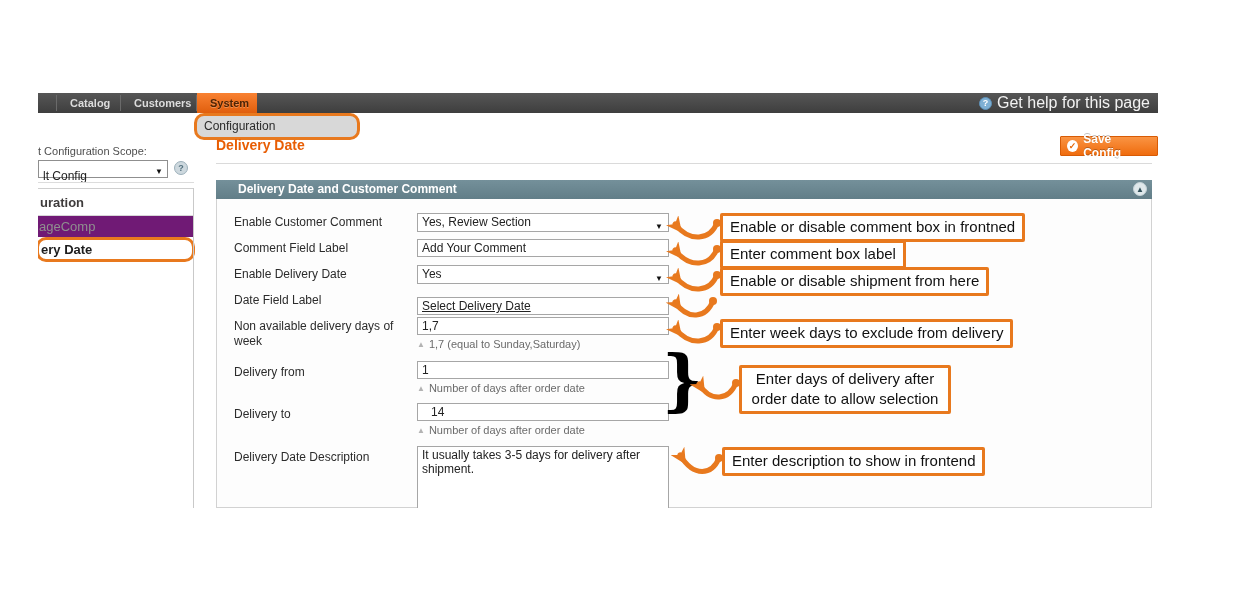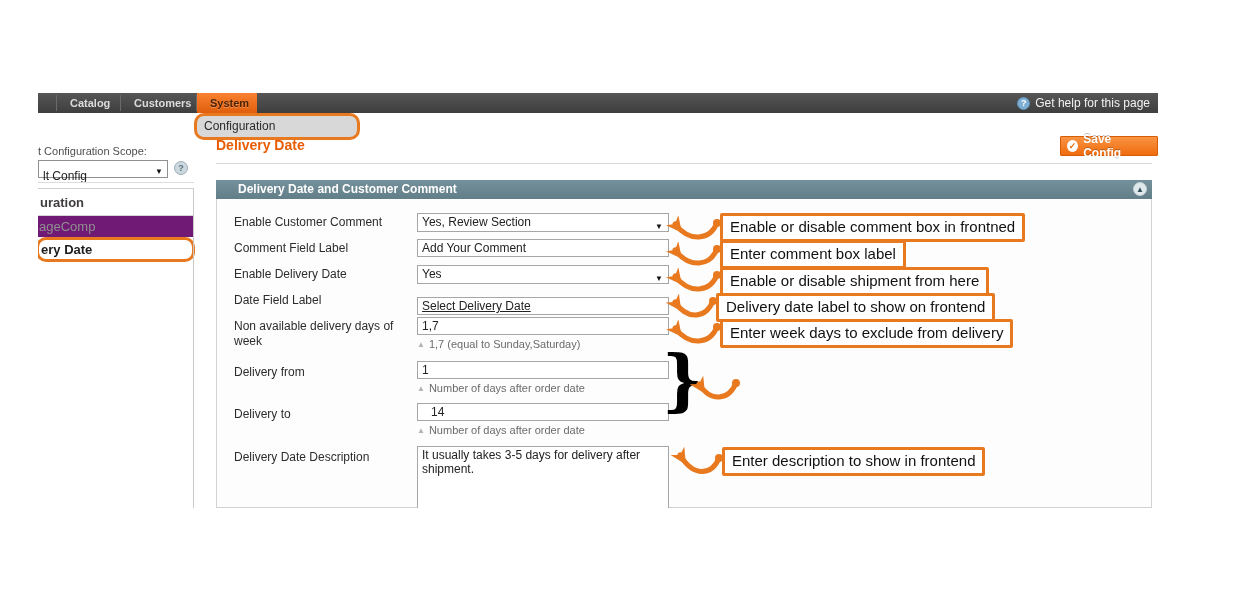--- a/index.html
+++ b/index.html
@@ -9,21 +9,21 @@
   .admin { position:absolute; left:38px; top:93px; width:1120px; height:415px; overflow:hidden; background:#fff; }
 
   
   .menubar { position:absolute; left:0; top:0; width:1120px; height:20px;
     background:linear-gradient(#565656,#3e3e3e); }
   .menubar .tab { position:absolute; top:0; height:20px; line-height:20px; padding:0 13px;
     font-size:11px; font-weight:bold; color:#dcdcdc; cursor:pointer; }
   .menubar .sep { position:absolute; top:2px; width:1px; height:16px; background:#6a6a6a; }
   .tab.active { background:linear-gradient(#f98232,#e05e0d); color:#4d2405; text-shadow:0 1px 0 rgba(255,255,255,.25); }
   .help-area { position:absolute; right:8px; top:0; height:20px; display:flex; align-items:center; gap:5px; cursor:pointer; }
-  .help-area .txt { font-size:12px; color:#f2f2f2; }
+  .help-area .txt { font-size:16px; color:#f2f2f2; }
   .circle-icon { display:inline-flex; align-items:center; justify-content:center; border-radius:50%; }
   .help-q { width:13px; height:13px; background:#7fb0d4; border:1px solid #5d92ba; color:#fff; font-size:9px; font-weight:bold; }
 
   
   .annotation-border { border:3px solid #e8791e; border-radius:10px; }
   .config-item { position:absolute; left:156px; top:20px; width:166px; height:27px;
     background:#d8d8d8; font-size:12px; color:#2b2b2b; line-height:21px; padding-left:7px; cursor:pointer; }
 
   
   .scope-label { position:absolute; left:0; top:52px; font-size:11px; color:#4e4e4e; }
@@ -161,22 +161,22 @@
       <span class="note">▲</span>
       <span>Number of days after order date</span>
     </div>
 
     <div class="f-label" style="top:357px">Delivery Date Description</div>
     <textarea class="f-textarea" style="top: 353px;">It usually takes 3-5 days for delivery after shipment.</textarea>
 
     <div class="callout" style="left:682px;top:120px">Enable or disable comment box in frontned</div>
     <div class="callout" style="left:682px;top:147px">Enter comment box label</div>
     <div class="callout" style="left:682px;top:174px">Enable or disable shipment from here</div>
-    <div class="callout" style="left:678px;top:200px">Delivery date label to show on frontend</div>
     <div class="callout" style="left:682px;top:226px">Enter week days to exclude from delivery</div>
+    <div class="callout wide" style="left:701px;top:272px">Enter days of delivery after order date to allow selection</div>
     <div class="callout" style="left:684px;top:354px">Enter description to show in frontend</div>
     <div class="brace">}</div>
 
     <svg class="arrows" viewBox="0 0 1120 415">
       <defs>
         <marker id="ah" viewBox="0 0 10 10" refX="7" refY="5" markerWidth="3.2" markerHeight="3.2" orient="auto" markerUnits="strokeWidth">
           <path d="M10,0 L0,5 L10,10 L7,5 z" fill="#e8791e"></path>
         </marker>
       </defs>
       <g stroke="#e8791e" stroke-width="5" fill="none" stroke-linecap="round">

